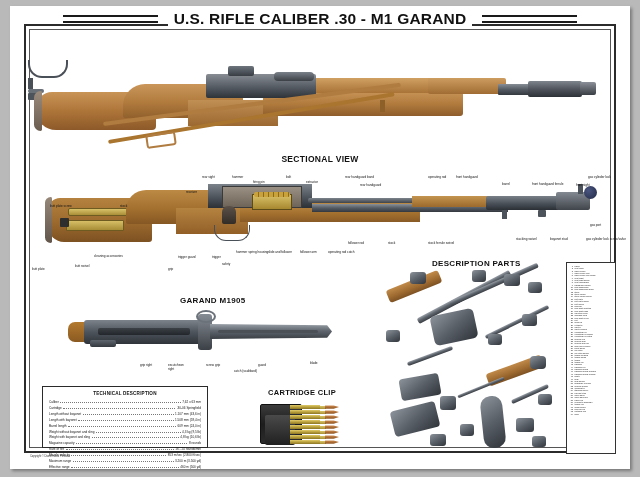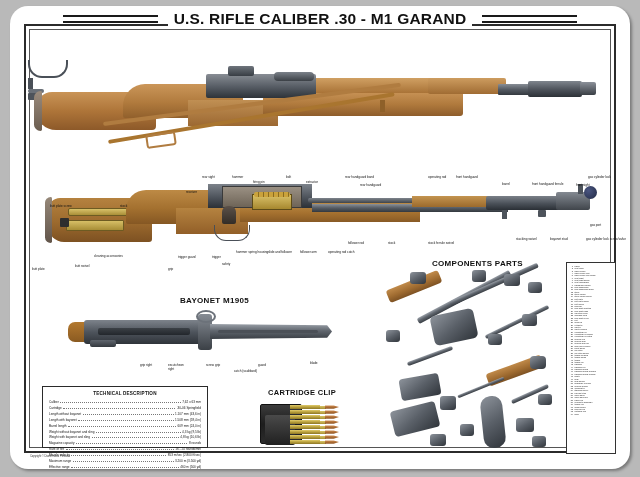--- a/index.html
+++ b/index.html
@@ -7,21 +7,20 @@
     width:640px;height:477px;overflow:hidden;
     background:#b9b9b9;
     font-family:"Liberation Sans", sans-serif;
     position:relative;
   }
   
   #poster{
     position:absolute;left:10px;top:6px;width:620px;height:463px;
     background:#ffffff;
     box-shadow:2px 2px 3px rgba(0,0,0,.35);
-    border-radius:18px;
   }
   #frame-outer{
     position:absolute;left:14px;top:18px;right:14px;bottom:16px;
     border:2px solid #2b2b2b;
   }
   #frame-inner{
     position:absolute;left:3px;top:3px;right:3px;bottom:3px;
     border:1px solid #555;
   }
   
@@ -201,22 +200,23 @@
   <div id="frame-outer">
     <div id="frame-inner"></div>
   </div>
 
   <div id="title-bar">
     <div class="rule"></div>
     <div id="poster-title">U.S. RIFLE CALIBER .30 - M1 GARAND</div>
     <div class="rule"></div>
   </div>
 
-  <div class="sec-h" id="h-bayonet">BAYONET M1905</div>
-  <div class="sec-h" id="h-components">COMPONENTS PARTS</div>
+  <div class="sec-h" id="h-sectional">SECTIONAL VIEW</div>
+  <div class="sec-h" id="h-bayonet">GARAND M1905</div>
+  <div class="sec-h" id="h-components">DESCRIPTION PARTS</div>
   <div class="sec-h" id="h-cartridge">CARTRIDGE CLIP</div>
 
   <div id="general-view">
     <div class="g-stock" id="gv-butt"></div>
     <div class="g-metal" id="gv-buttplate"></div>
     <div class="g-stock" id="gv-comb"></div>
     <div class="g-stock" id="gv-wrist"></div>
     <div class="g-stock" id="gv-fore"></div>
     <div class="g-stock" id="gv-hg"></div>
     <div class="g-stock" id="gv-hg2"></div>

